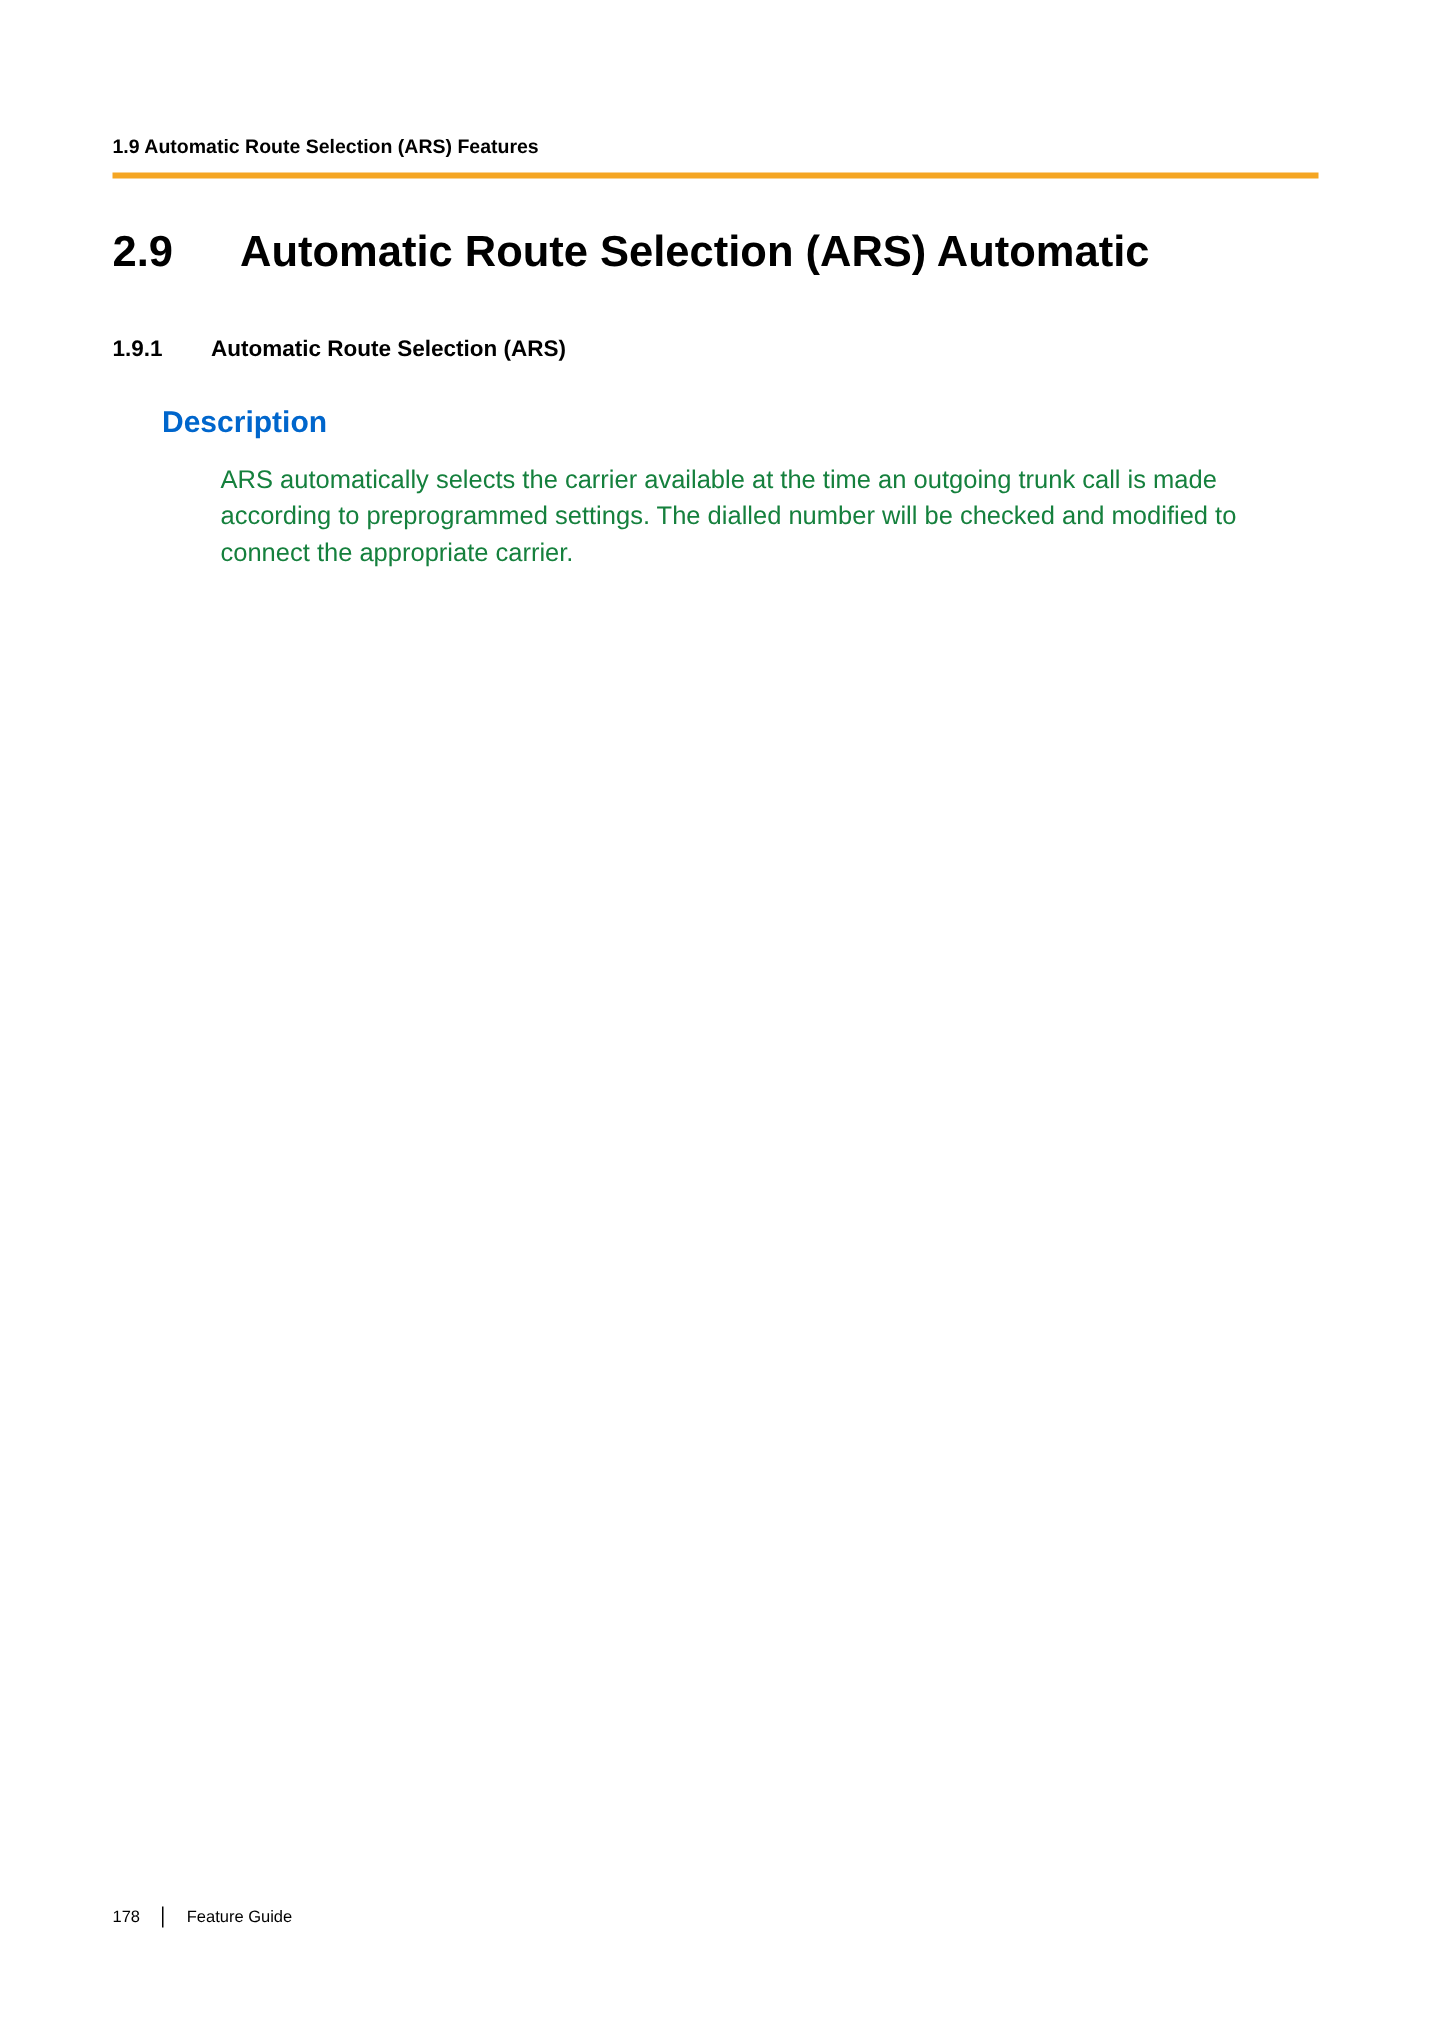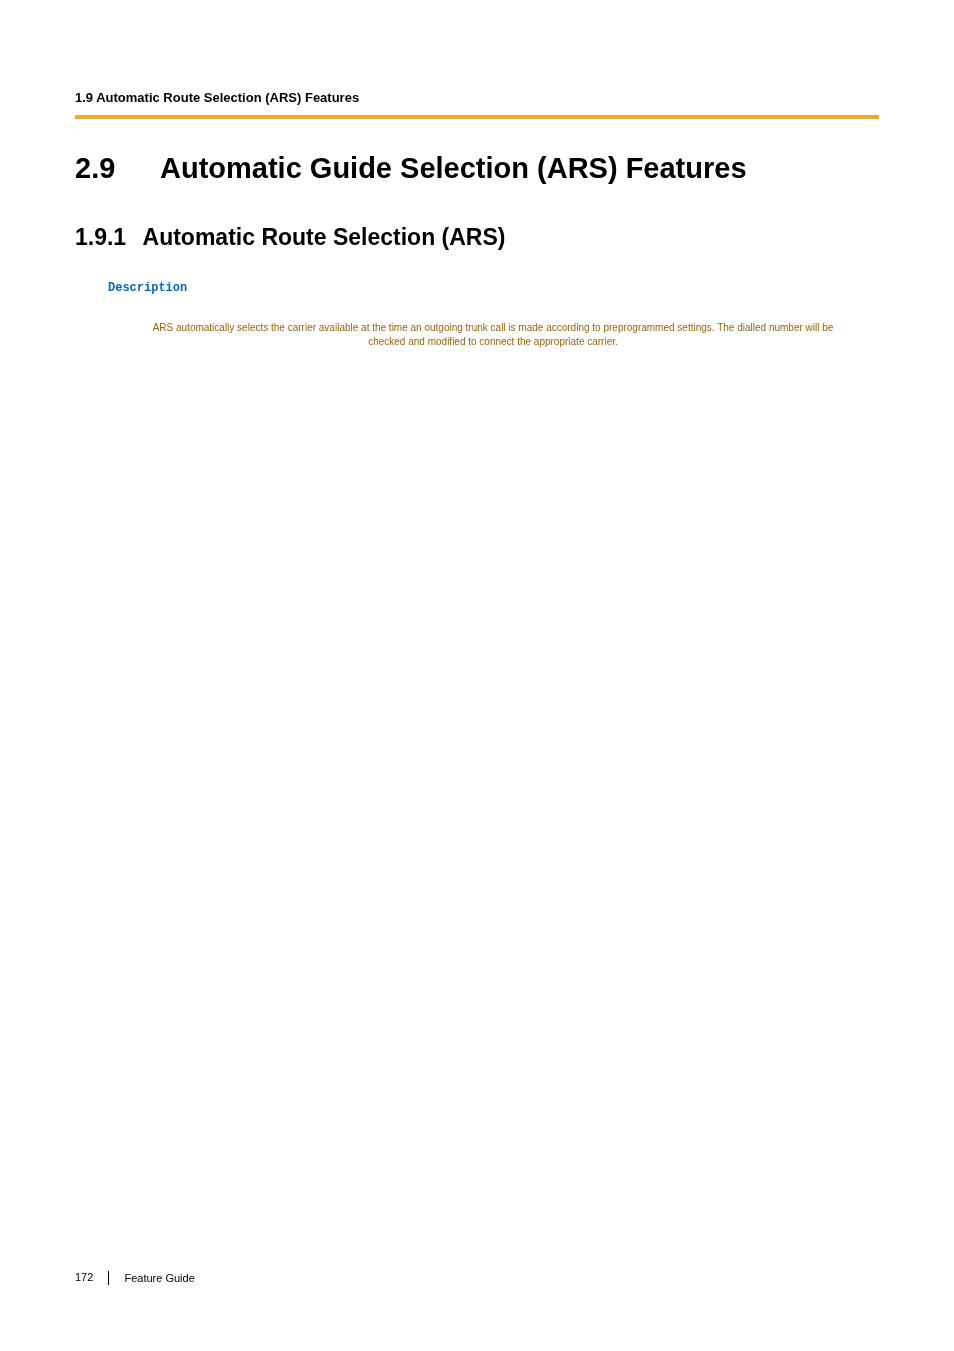--- a/index.html
+++ b/index.html
@@ -35,44 +35,42 @@
     font-weight: bold;
     color: #000;
     margin-bottom: 38px;
     line-height: 1.2;
   }
   .section-number {
     display: inline-block;
     min-width: 78px;
   }
   .subsection-title {
-    font-size: 23px;
+    font-size: 15px;
     font-weight: bold;
     color: #000;
     margin-bottom: 30px;
   }
   .subsection-number {
     display: inline-block;
     min-width: 62px;
   }
   .description-heading {
-    font-size: 12px;
+    font-size: 20px;
     font-weight: bold;
     color: #0066cc;
     margin-left: 33px;
-    margin-bottom: 26px;
-    font-family: Liberation Mono, monospace;
+    margin-bottom: 14px;
   }
   .body-text {
-    font-size: 10px;
-    color: #a16207;
+    font-size: 17px;
+    color: #15803d;
     line-height: 1.45;
     margin-left: 72px;
     margin-right: 40px;
-    text-align: center;
   }
   .footer {
     position: absolute;
     bottom: 66px;
     left: 75px;
     font-size: 11px;
     color: #000;
   }
   .page-number {
     display: inline-block;
@@ -95,31 +93,31 @@
 <body>
 
 <div class="page">
 
   <div class="header-text">1.9 Automatic Route Selection (ARS) Features</div>
 
   <div class="orange-rule"></div>
 
   <h1 class="section-title">
     <span class="section-number">2.9</span>
-    <span>Automatic Guide Selection (ARS) Features</span>
+    <span>Automatic Route Selection (ARS) Automatic</span>
   </h1>
 
   <h2 class="subsection-title">
     <span class="subsection-number">1.9.1</span>
     <span>Automatic Route Selection (ARS)</span>
   </h2>
 
   <h3 class="description-heading">Description</h3>
 
   <p class="body-text">ARS automatically selects the carrier available at the time an outgoing trunk call is made according to preprogrammed settings. The dialled number will be checked and modified to connect the appropriate carrier.</p>
 
   <div class="footer">
-    <span class="page-number">172</span>
+    <span class="page-number">178</span>
     <span class="footer-divider"></span>
     <span class="footer-label">Feature Guide</span>
   </div>
 
 </div>
 
 </body></html>

